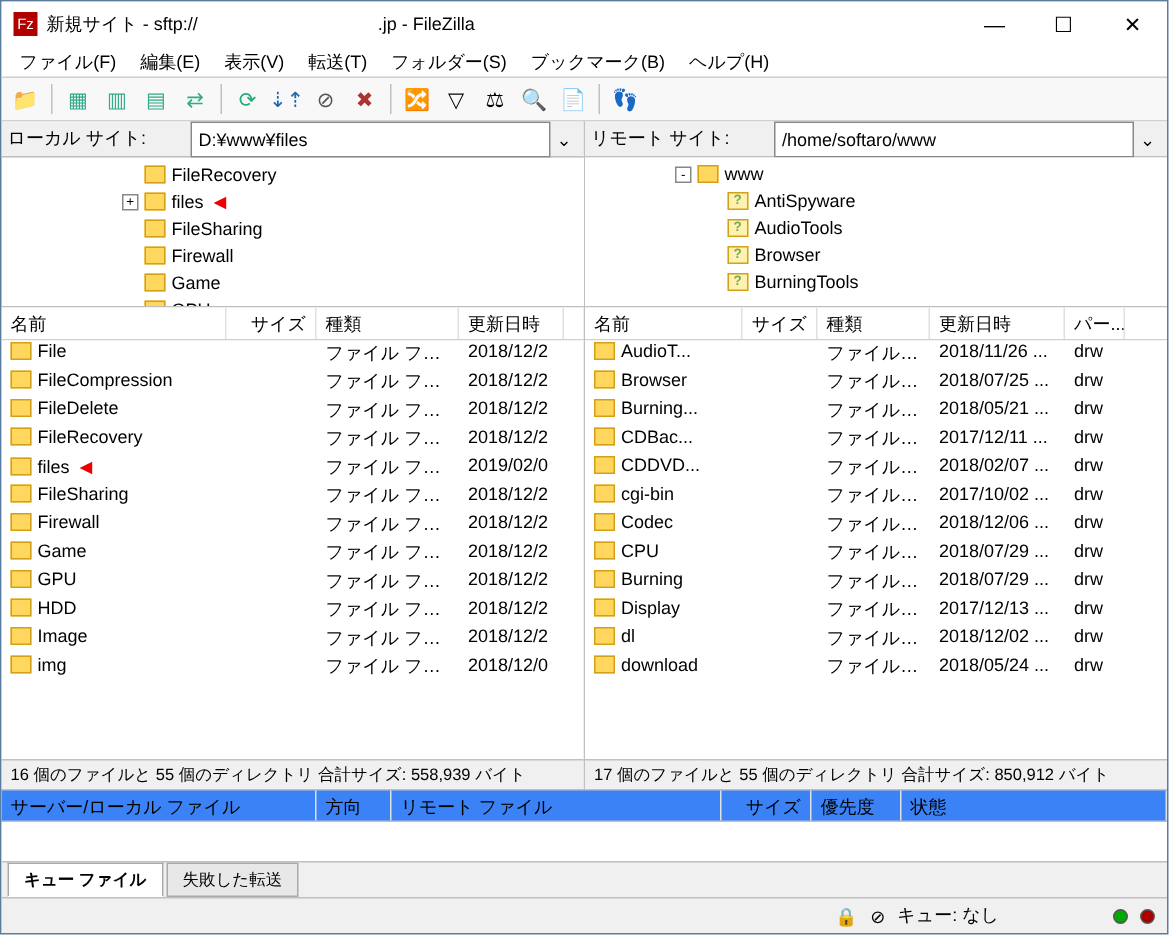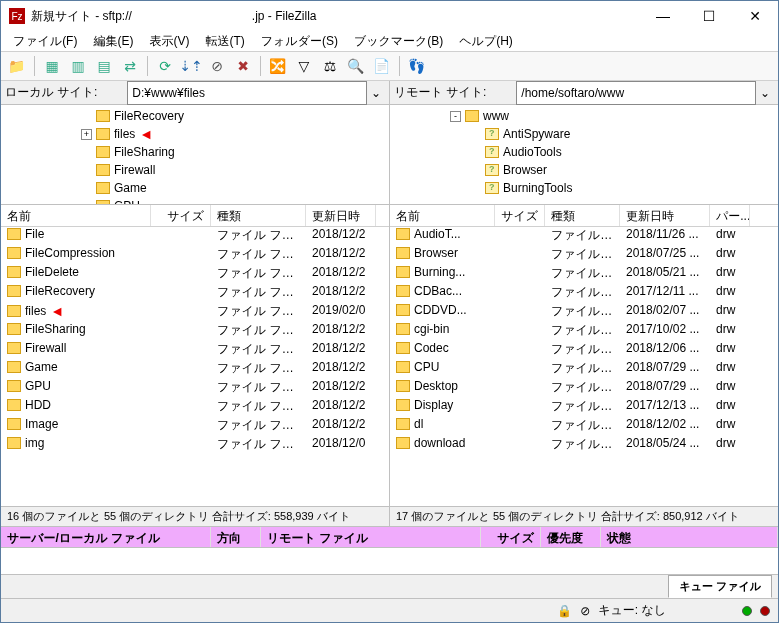--- a/index.html
+++ b/index.html
@@ -29,24 +29,24 @@
 .folder-icon { width: 14px; height: 12px; background: #ffd75e; border: 1px solid #d4a017; margin-right: 4px; display: inline-block; }
 .folder-icon.q { background: #fff2b0; position: relative; }
 .folder-icon.q::after { content: "?"; position: absolute; font-size: 9px; font-weight: bold; color: #7a5; left: 3px; top: -1px; }
 .list-header { height: 22px; display: flex; background: #fff; border-bottom: 1px solid #d0d0d0; }
 .list-header .col { border-right: 1px solid #e0e0e0; padding: 3px 6px; overflow: hidden; white-space: nowrap; }
 .list { flex: 1; overflow: auto; background: #fff; }
 .list-row { display: flex; height: 19px; align-items: flex-start; white-space: nowrap; }
 .list-row .cell { padding: 0 6px; overflow: hidden; text-overflow: ellipsis; }
 .list-row .cell.icon-cell { display: flex; align-items: center; }
 .status-line { height: 20px; border-top: 1px solid #c0c0c0; padding: 2px 6px; background: #f0f0f0; font-size: 11px; white-space: nowrap; overflow: hidden; }
-.queue-header { height: 22px; display: flex; border-top: 1px solid #c0c0c0; border-bottom: 1px solid #c0c0c0; background: #f0abfc; font-weight: bold; }
+.queue-header { height: 22px; display: flex; border-top: 1px solid #c0c0c0; border-bottom: 1px solid #c0c0c0; background: #3b82f6; }
 .queue-header .col { border-right: 1px solid #e0e0e0; padding: 3px 6px; white-space: nowrap; }
 .queue-body { height: 26px; background: #fff; }
-.tabs { height: 24px; display: flex; align-items: flex-end; background: #f0f0f0; border-top: 1px solid #c0c0c0; padding: 0 4px; flex-direction: column; }
+.tabs { height: 24px; display: flex; align-items: flex-end; background: #f0f0f0; border-top: 1px solid #c0c0c0; padding: 0 4px; }
 .tab { padding: 3px 10px; border: 1px solid #aaa; background: #fff; margin-right: 2px; font-size: 11px; }
 .tab.active { font-weight: bold; background: #fff; border-bottom: 1px solid #fff; }
 .tab.inactive { background: #e8e8e8; }
 .statusbar { height: 24px; border-top: 1px solid #c0c0c0; display: flex; align-items: center; justify-content: flex-end; padding: 0 8px; gap: 8px; background: #f0f0f0; }
 .lock-icon { color: #d4a017; }
 .led { width: 10px; height: 10px; border-radius: 50%; border: 1px solid #555; }
 .led.g { background: #0a0; }
 .led.r { background: #a00; }
 .arrow { color: #e00; font-weight: bold; font-size: 14px; margin-left: 4px; }
 .col-name-l { width: 150px; } .col-size-l { width: 60px; text-align: right; } .col-type-l { width: 95px; } .col-date-l { width: 70px; }
@@ -389,21 +389,21 @@
             <span>CPU</span>
           </div>
           <div class="cell col-size-r"></div>
           <div class="cell col-type-r">ファイル フォ...</div>
           <div class="cell col-date-r">2018/07/29 ...</div>
           <div class="cell col-perm-r">drw</div>
         </div>
         <div class="list-row">
           <div class="cell icon-cell col-name-r">
             <span class="folder-icon"></span>
-            <span>Desktop</span>
+            <span>Burning</span>
           </div>
           <div class="cell col-size-r"></div>
           <div class="cell col-type-r">ファイル フォ...</div>
           <div class="cell col-date-r">2018/07/29 ...</div>
           <div class="cell col-perm-r">drw</div>
         </div>
         <div class="list-row">
           <div class="cell icon-cell col-name-r">
             <span class="folder-icon"></span>
             <span>Display</span>

